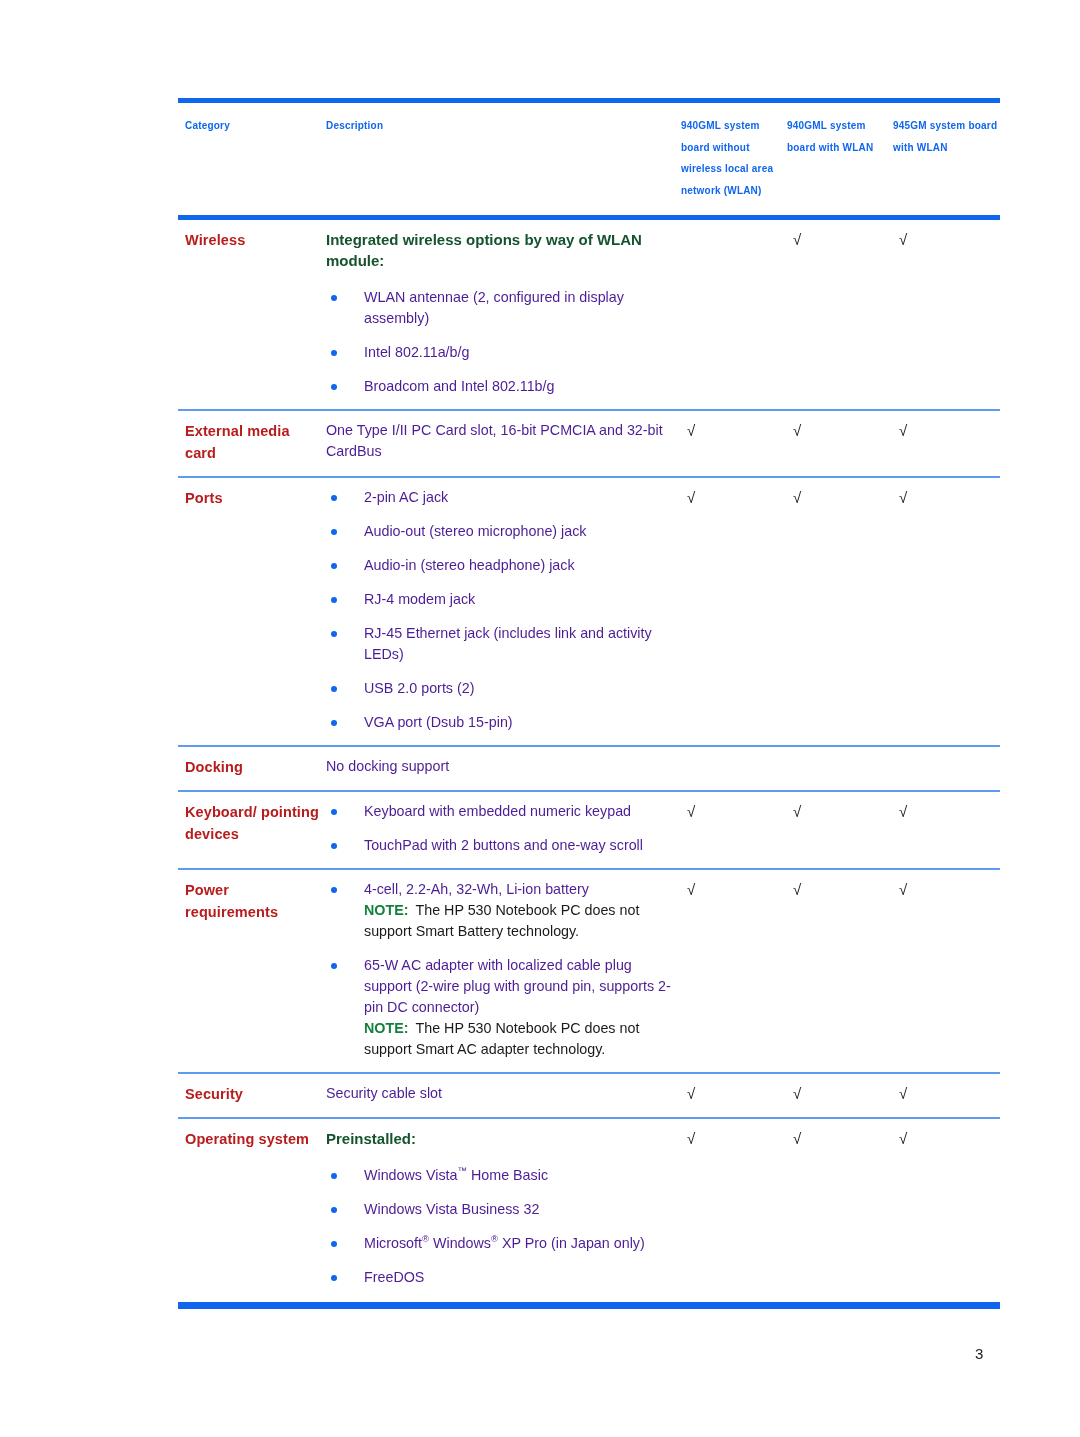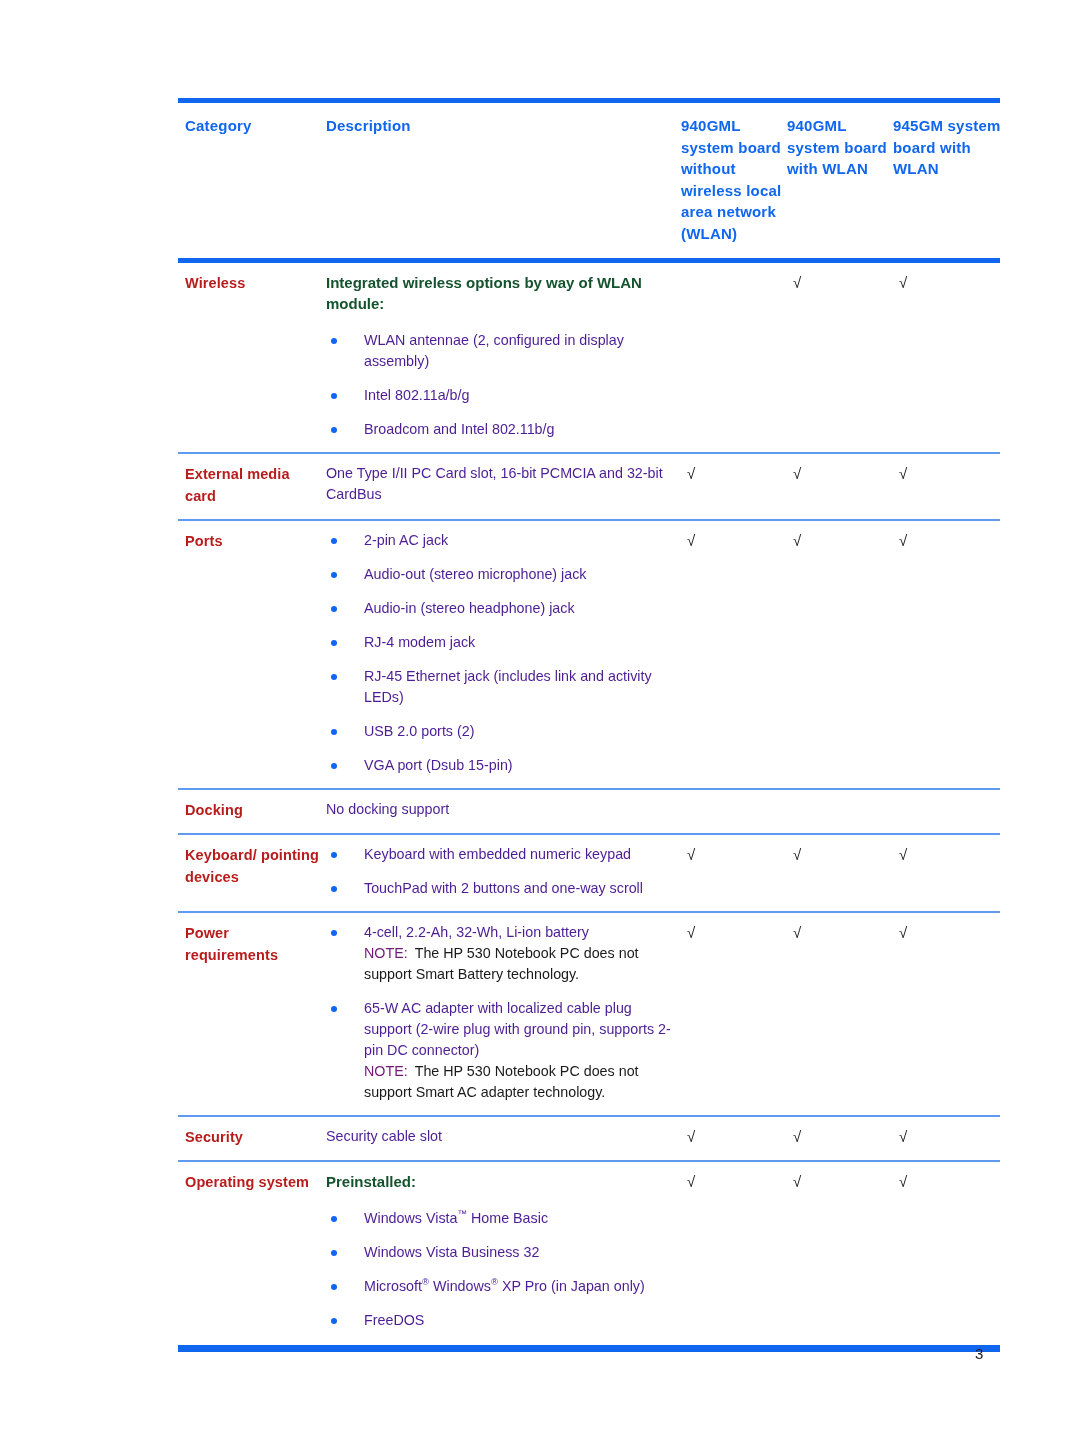--- a/index.html
+++ b/index.html
@@ -89,21 +89,21 @@
   
   .hdr .c-cat,
   .hdr .c-desc,
   .hdr .c-chk {
     padding-top: 12px;
     padding-bottom: 14px;
   }
   .hdr-text {
     color: #1066EE;
     font-weight: bold;
-    font-size: 15px;
+    font-size: 10px;
     line-height: 21.5px;
     letter-spacing: 0.2px;
   }
 
   
   .cat-text {
     font-weight: bold;
     font-size: 14.5px;
     line-height: 22px;
     color: #b91c1c;
@@ -147,22 +147,22 @@
   }
 
   .note-block {
     padding-left: 38px;
     margin: 0 0 13px 0;
     font-size: 14.3px;
     line-height: 21px;
     color: #1a1a1a;
   }
   .note-label {
-    color: #701a75;
-    font-weight: normal;
+    color: #15803d;
+    font-weight: bold;
     margin-right: 7px;
   }
 
   .lead-bold {
     font-weight: bold;
     font-size: 15px;
     line-height: 21px;
     color: #14532d;
     margin-bottom: 16px;
   }

